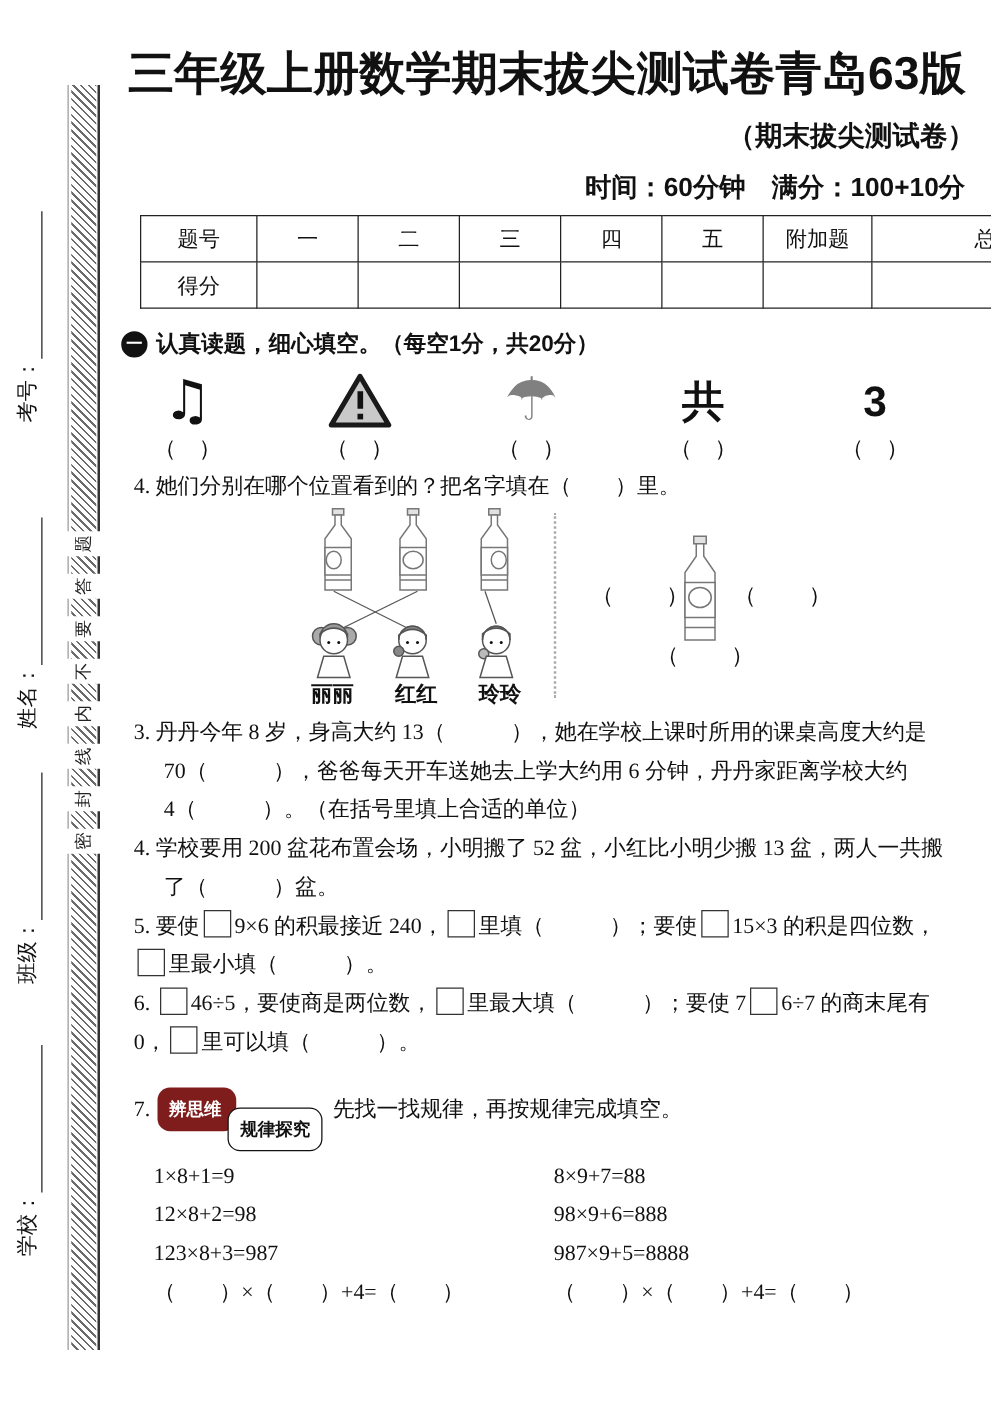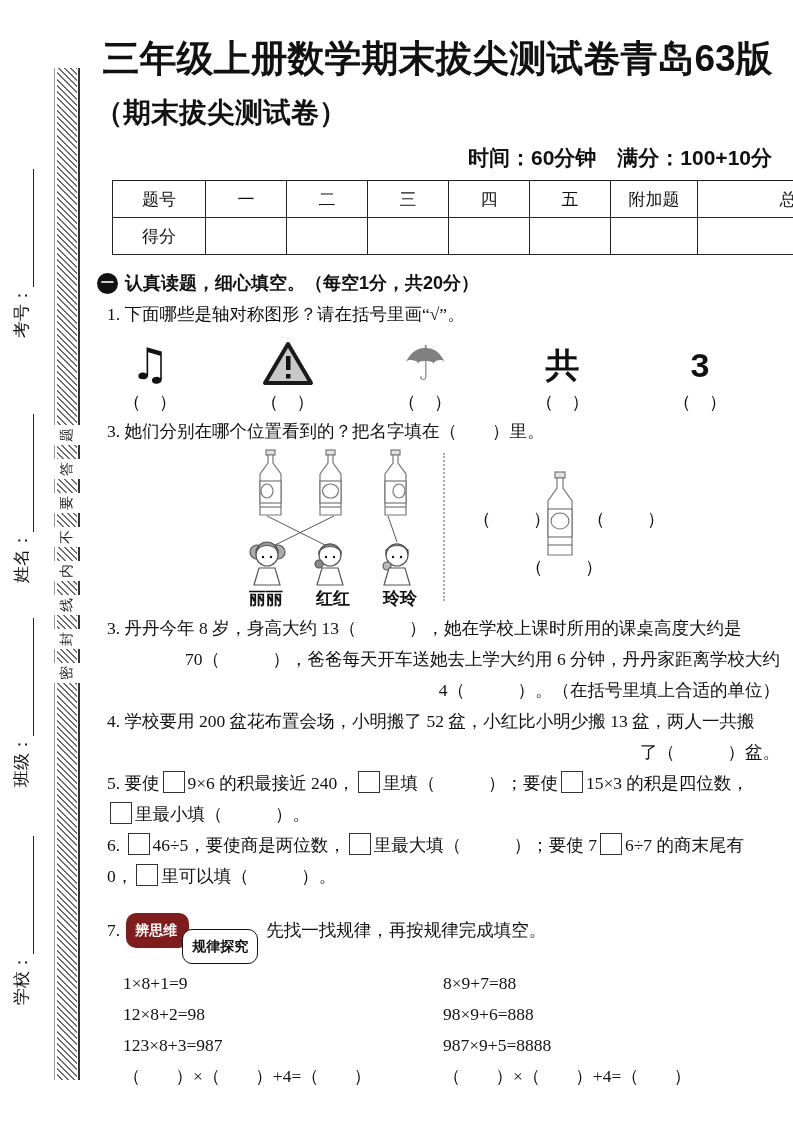--- a/index.html
+++ b/index.html
@@ -16,35 +16,35 @@
              background:#fff;font-size:14px;transform:rotate(-90deg);color:#222;}
   .side-field{position:absolute;width:210px;height:24px;line-height:24px;
               transform:rotate(-90deg);font-size:17px;white-space:nowrap;color:#111;}
   .side-field .uline{display:inline-block;width:118px;border-bottom:1.5px solid #222;height:18px;
                      vertical-align:bottom;}
 
   
   .main{position:absolute;left:95px;top:0;width:685px;}
   .title{margin:34px 0 0 0;text-align:center;font-family:"Liberation Sans","DejaVu Sans",sans-serif;
          font-weight:bold;font-size:37px;letter-spacing:0px;white-space:nowrap;}
-  .subtitle{margin:10px 0 0 0;text-align:left;font-family:"Liberation Sans","DejaVu Sans",sans-serif;
-            font-weight:bold;font-size:28px;}
+  .subtitle{margin:10px 0 0 0;text-align:right;font-family:"Liberation Sans","DejaVu Sans",sans-serif;
+            font-weight:bold;font-size:22px;}
   .meta{margin:12px 8px 8px 0;text-align:right;font-family:"Liberation Sans","DejaVu Sans",sans-serif;
         font-weight:bold;font-size:21px;}
 
   table.score{border-collapse:collapse;margin-left:17px;width:784px;table-layout:fixed;}
   table.score td{border:1.2px solid #222;height:34px;text-align:center;font-size:17px;}
 
   .section-head{margin:16px 0 4px 2px;font-family:"Liberation Sans","DejaVu Sans",sans-serif;
                 font-weight:bold;font-size:18px;display:flex;align-items:center;}
   .numcircle{display:inline-flex;align-items:center;justify-content:center;width:21px;height:21px;
              border-radius:50%;background:#111;color:#fff;font-size:13px;margin-right:7px;flex:0 0 auto;}
 
   .qline{font-size:17.5px;line-height:31px;margin-left:12px;white-space:nowrap;}
-  .cont{padding-left:24px;text-align:right;}
+  .cont{padding-left:24px;}
 
   .q1figs{display:flex;justify-content:space-between;width:660px;margin:6px 0 2px 0;}
   .q1item{width:110px;display:flex;flex-direction:column;align-items:center;}
   .q1glyph{height:52px;display:flex;align-items:flex-end;justify-content:center;}
   .glyph-music{font-family:"DejaVu Sans",sans-serif;font-size:44px;line-height:48px;color:#111;}
   .glyph-umbrella{font-family:"DejaVu Sans",sans-serif;font-size:48px;line-height:50px;color:#808080;}
   .glyph-char{font-family:"Liberation Sans","DejaVu Sans",sans-serif;font-weight:bold;font-size:34px;line-height:46px;}
   .q1bracket{font-size:18px;margin-top:2px;}
 
   .q2fig{position:relative;height:164px;margin-top:2px;}
@@ -129,21 +129,20 @@
         <td></td>
       </tr>
     </tbody>
       </table>
 
     <div class="section-head">
       <span class="numcircle">一</span>
       <span>认真读题，细心填空。（每空1分，共20分）</span>
     </div>
 
-    <div class="qline">1. 下面哪些是轴对称图形？请在括号里画“√”。</div>
     <div class="q1figs">
       <div class="q1item">
         <div class="q1glyph glyph-music">♫</div>
         <div class="q1bracket">（　）</div>
       </div>
       <div class="q1item">
         <div class="q1glyph">
           <svg width="54" height="48" viewBox="0 0 54 48">
             <polygon points="27,4 50,43 4,43" fill="#c9c9c9" stroke="#1a1a1a" stroke-width="4" stroke-linejoin="round"></polygon>
             <rect x="25" y="16" width="4.5" height="14" fill="#111"></rect>
@@ -159,21 +158,21 @@
       <div class="q1item">
         <div class="q1glyph glyph-char">共</div>
         <div class="q1bracket">（　）</div>
       </div>
       <div class="q1item">
         <div class="q1glyph glyph-char">3</div>
         <div class="q1bracket">（　）</div>
       </div>
     </div>
 
-    <div class="qline">3. 她们分别在哪个位置看到的？把名字填在（　　）里。</div>
+    <div class="qline">4. 她们分别在哪个位置看到的？把名字填在（　　）里。</div>
     <div class="q2fig">
       <svg width="196" height="138" viewBox="0 0 196 138" style="position:absolute;left:140px;top:0;">
 
         <g stroke="#777" fill="#fff" stroke-width="1.2">
           <rect x="31" y="1" width="9" height="5" fill="#e2e2e2"></rect>
           <path d="M33 6 L33 14 L25 25 L25 66 L46 66 L46 25 L38 14 L38 6 Z"></path>
           <rect x="25" y="32" width="21" height="22"></rect>
           <ellipse cx="32" cy="42" rx="6" ry="7"></ellipse>
           <line x1="25" y1="58" x2="46" y2="58"></line>
         </g>

